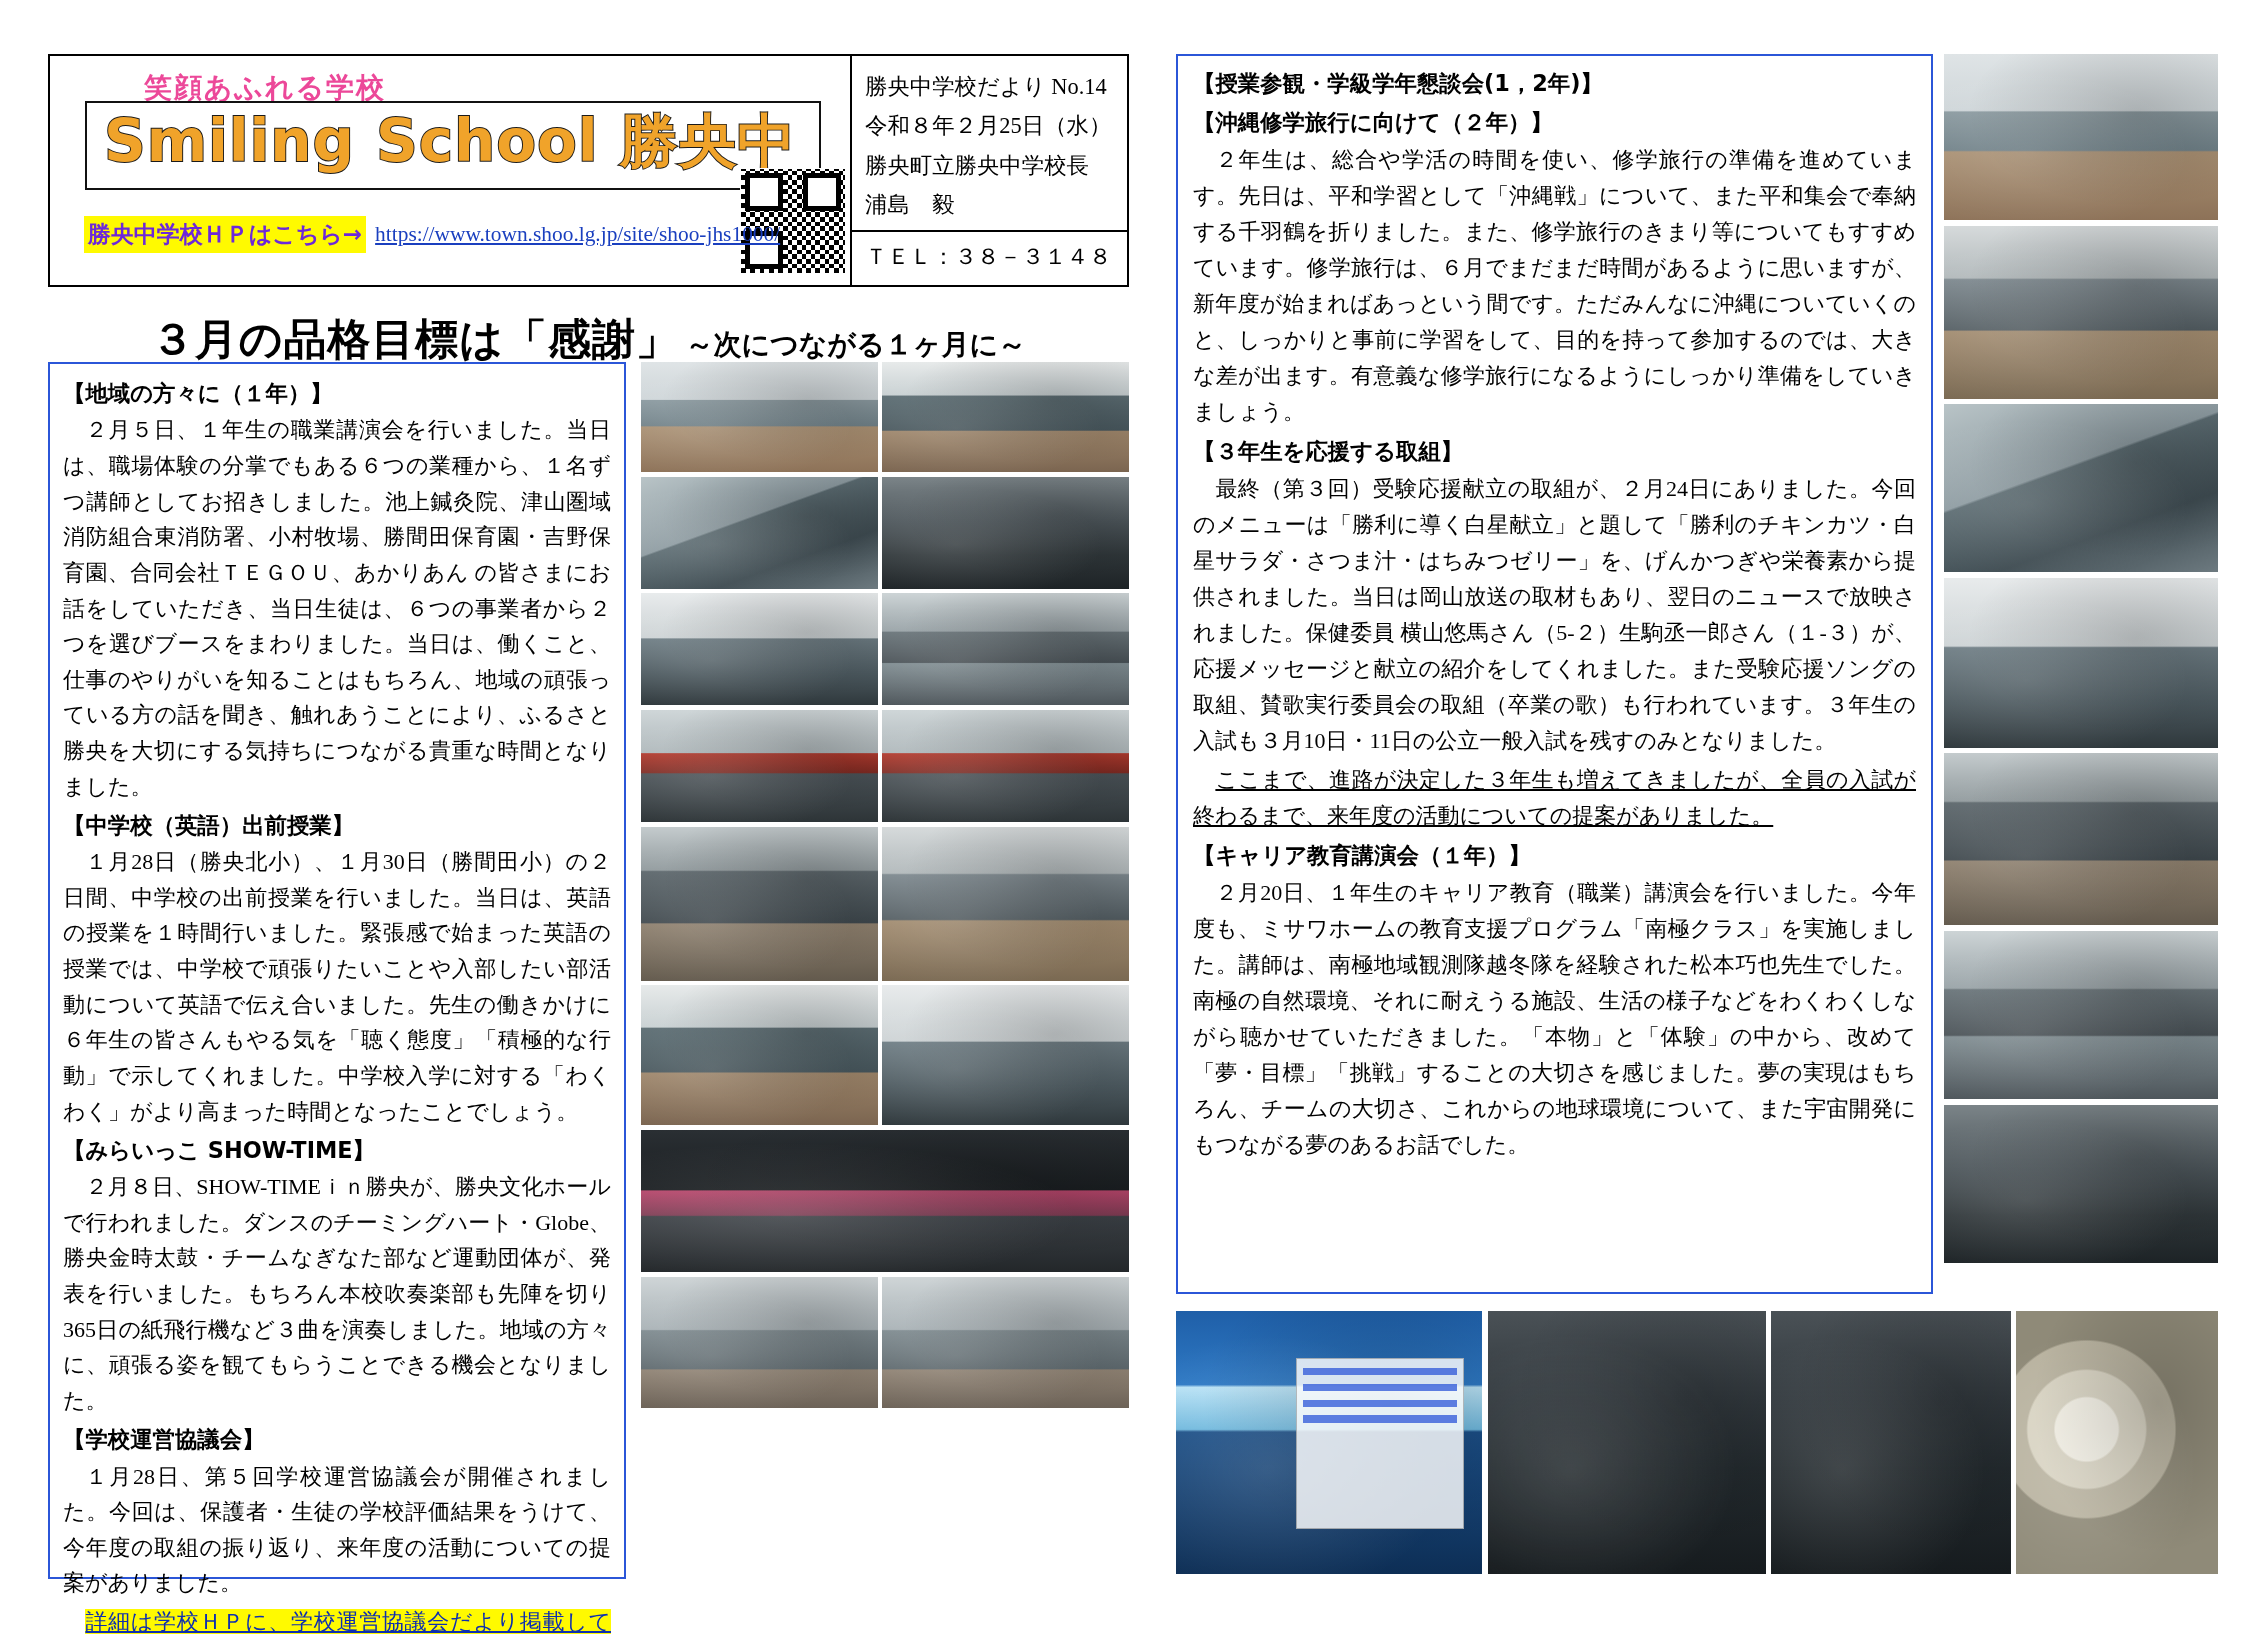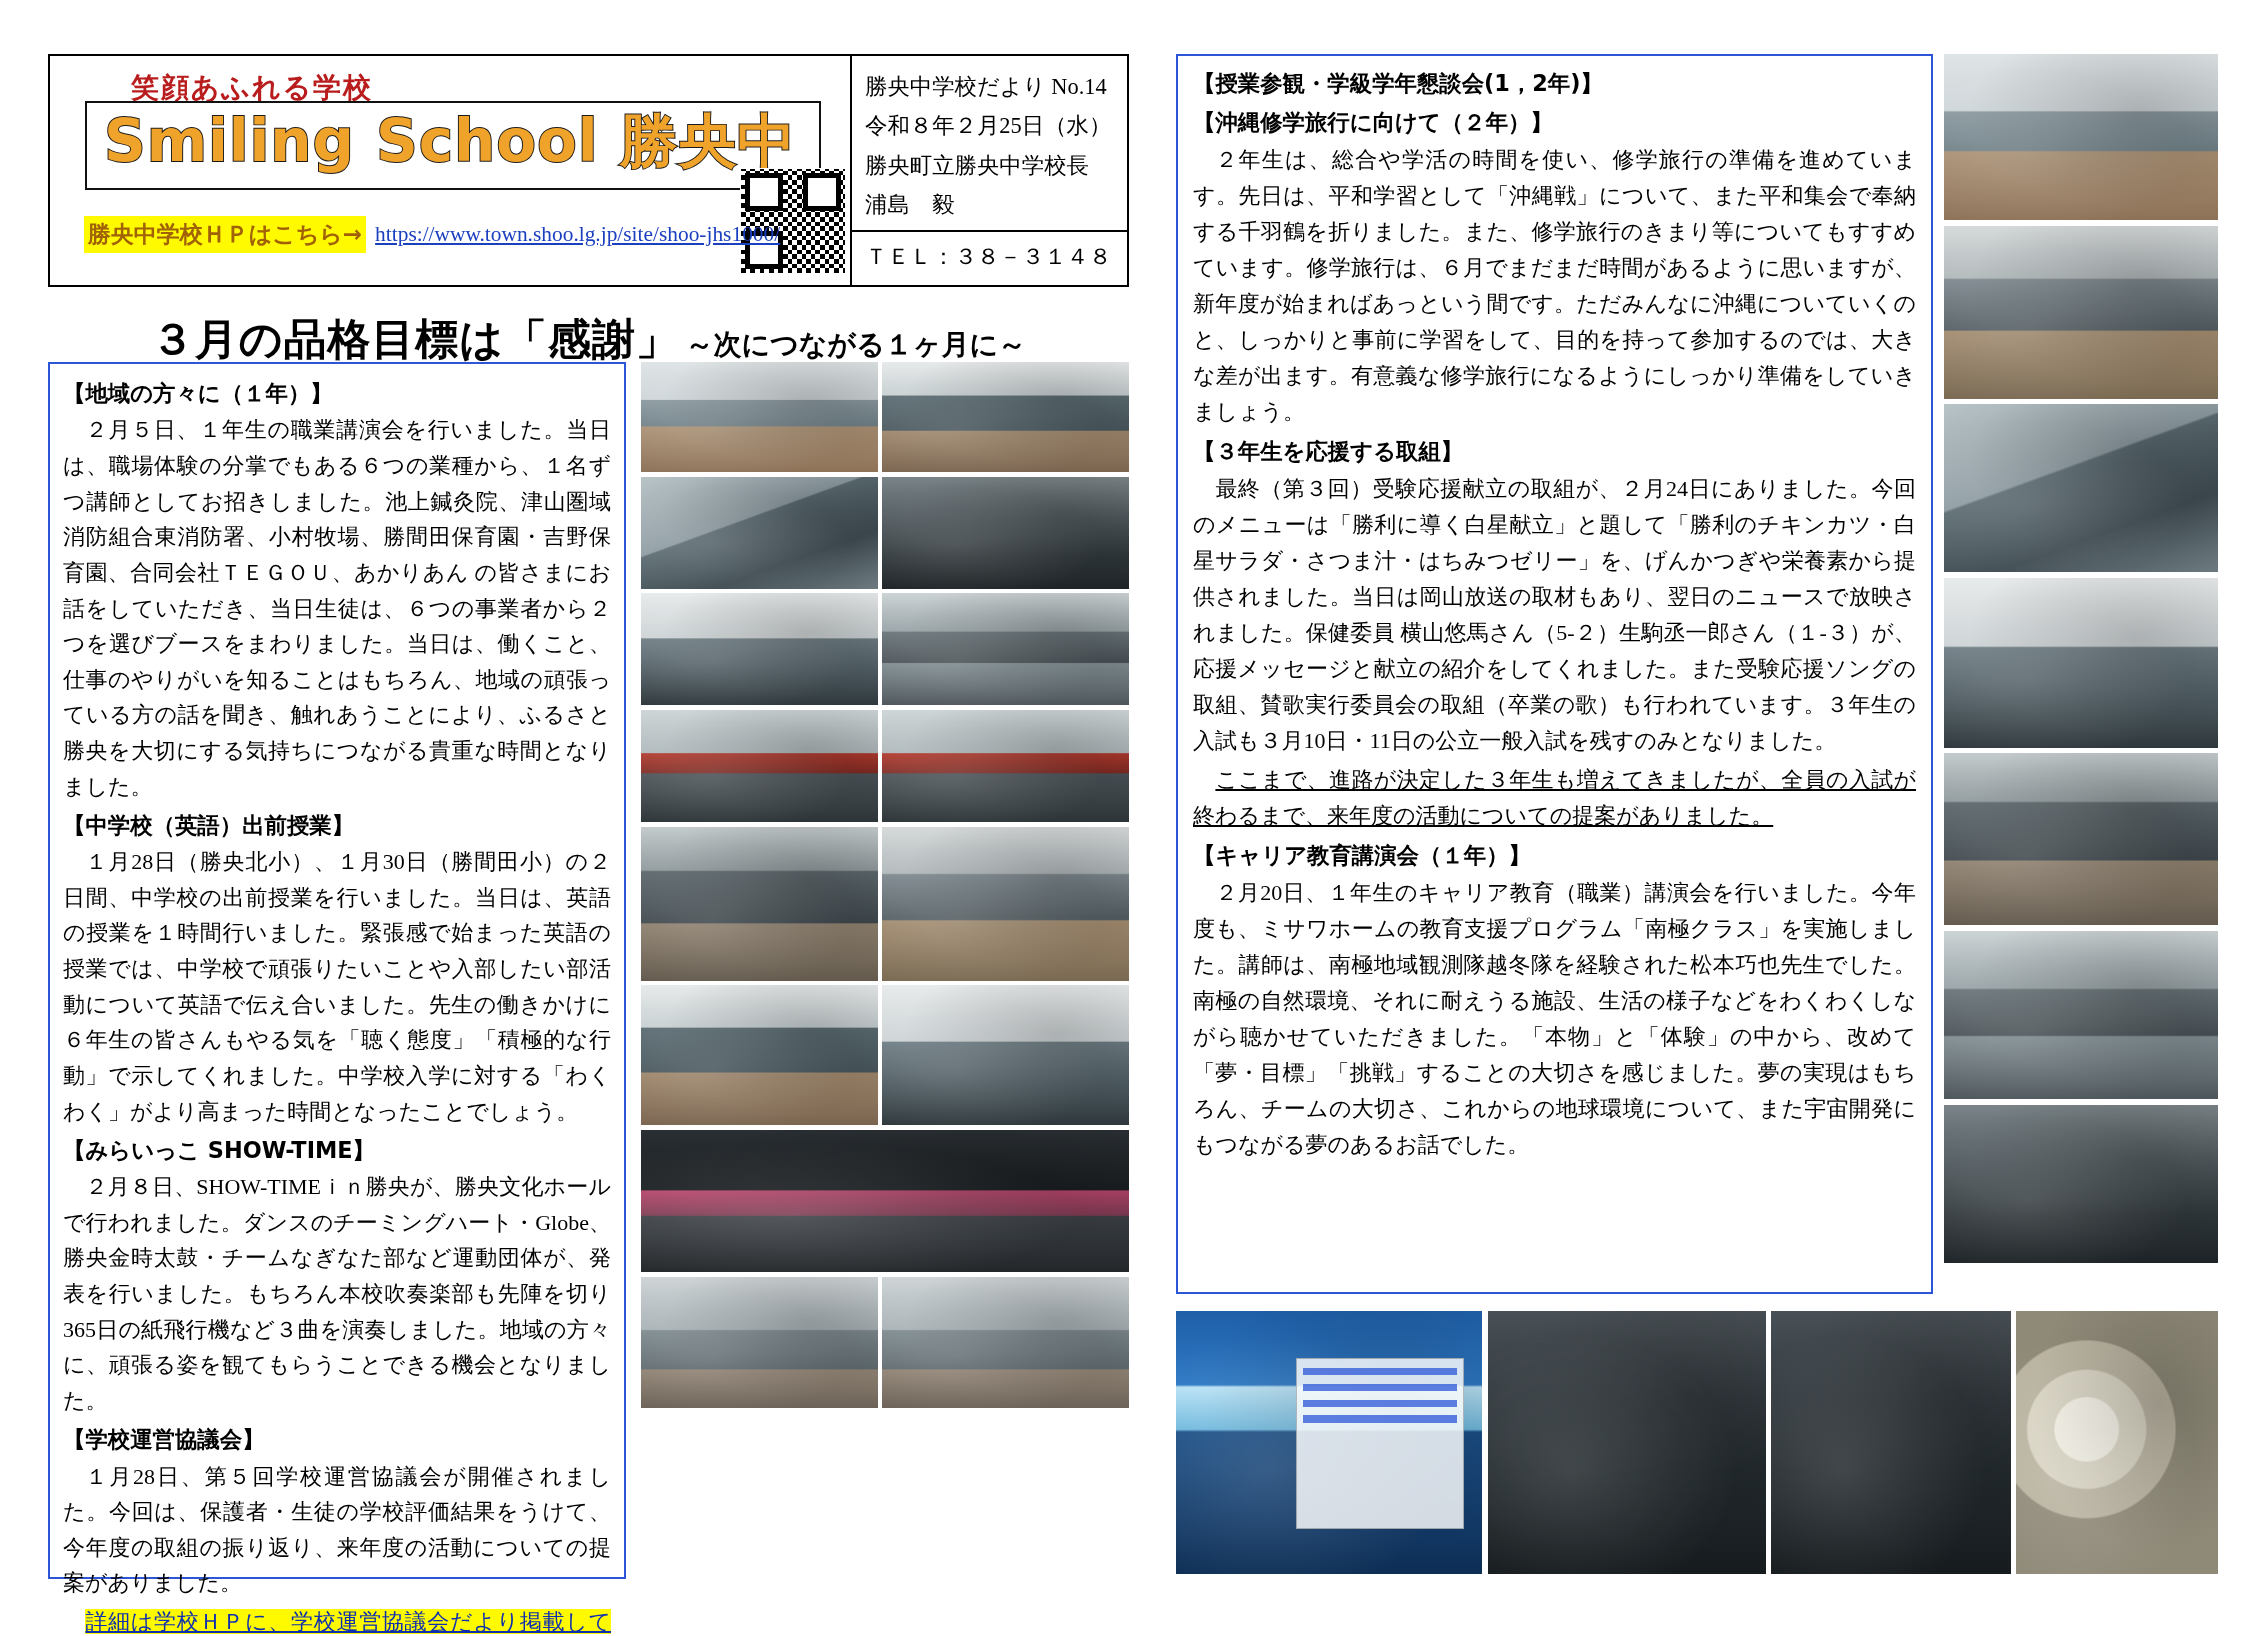--- a/index.html
+++ b/index.html
@@ -38,27 +38,27 @@
     display: flex;
   }
   .masthead-left {
     width: 802px;
     position: relative;
     border-right: 2.8px solid #000;
     box-sizing: border-box;
   }
   .smile-line {
     position: absolute;
-    left: 81px;
+    left: 94px;
     top: 13px;
     font-size: 28px;
     letter-spacing: 1.9px;
     font-family: Liberation Serif, serif;
     font-weight: bold;
-    color: #b91c1c;
+    color: #ec4899;
   }
   .title-box {
     position: absolute;
     left: 35px;
     top: 45px;
     width: 736px;
     height: 89px;
     border: 2.8px solid #111;
     box-sizing: border-box;
   }
@@ -80,21 +80,21 @@
     left: 34px;
     top: 160px;
     display: flex;
     align-items: center;
   }
   .hp-label {
     background: #fffa00;
     font-family: "DejaVu Sans", sans-serif;
     font-weight: bold;
     font-size: 23px;
-    color: #a16207;
+    color: #6d28d9;
     padding: 2.8px 3.7px;
     white-space: nowrap;
   }
   .hp-url {
     font-size: 21.4px;
     margin-left: 9.3px;
     color: #1a3fbf;
     text-decoration: underline;
     font-family: "Liberation Serif", serif;
     white-space: nowrap;

